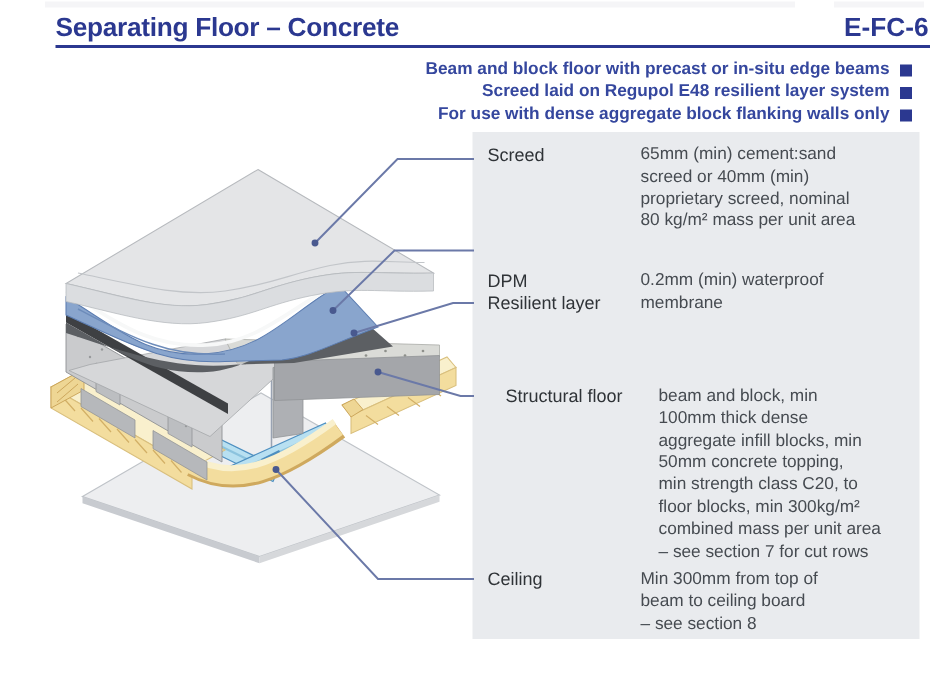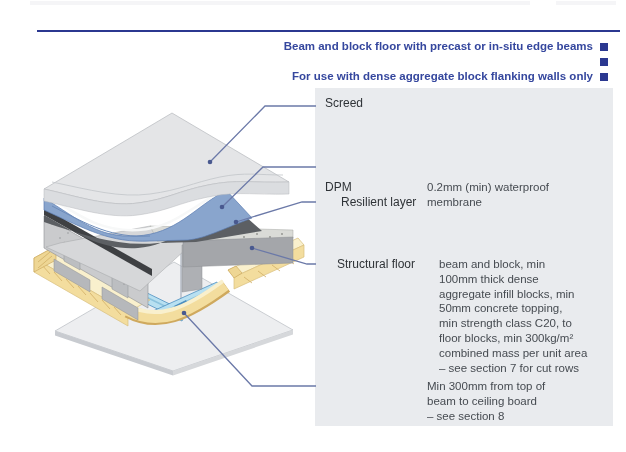--- a/index.html
+++ b/index.html
@@ -22,45 +22,50 @@
 
   
   .panel{position:absolute;left:315px;top:88px;width:298px;height:338px;background:#e9ebee;}
 
   
   .legend{position:absolute;inset:0;}
   .row-label{position:absolute;left:325px;width:98px;font-size:12px;font-weight:normal;
              color:#2f3337;line-height:14.8px;}
   .row-desc{position:absolute;left:427px;width:170px;font-size:11.5px;color:#464b51;
             line-height:14.8px;white-space:pre-line;}
-  .y-screed{top:96px;} .y-dpm{top:160px;margin-top:20px;} .y-resilient{top:195px;margin-left:16px;}
+  .y-screed{top:96px;} .y-dpm{top:160px;margin-top:20px;} .y-resilient{top:195px;}
   .y-structural{top:257px;margin-left:12px;} .y-ceiling{top:379px;}
 
   
   .diagram{position:absolute;left:0;top:0;width:626px;height:452px;}
 
   
   .scan-strip{position:absolute;top:1px;height:4px;background:#e9e9ed;opacity:.45;}
 </style>
 </head>
 <body>
 
 <div class="page">
 
   <div class="scan-strip" style="left:30px;width:500px;"></div>
   <div class="scan-strip" style="left:556px;width:60px;"></div>
 
+  <div class="title-row">
+    <span class="doc-title">Separating Floor – Concrete</span>
+    <span class="doc-code">E-FC-6</span>
+  </div>
   <div class="rule"></div>
 
   <div class="features">
     <div class="feature">
       <span>Beam and block floor with precast or in-situ edge beams</span>
       <span class="bullet-sq"></span>
     </div>
     <div class="feature">
+      <span>Screed laid on Regupol E48 resilient layer system</span>
       <span class="bullet-sq"></span>
     </div>
     <div class="feature">
       <span>For use with dense aggregate block flanking walls only</span>
       <span class="bullet-sq"></span>
     </div>
   </div>
 
   <div class="panel"></div>
 
@@ -175,35 +180,40 @@
       <circle cx="210" cy="162" r="2.3"></circle>
       <circle cx="222" cy="207" r="2.3"></circle>
       <circle cx="236" cy="222" r="2.3"></circle>
       <circle cx="252" cy="248" r="2.3"></circle>
       <circle cx="184" cy="313" r="2.3"></circle>
     </g>
   </svg>
 
   <div class="legend">
     <div class="row-label y-screed">Screed</div>
+    <div class="row-desc  y-screed">65mm (min) cement:sand
+screed or 40mm (min)
+proprietary screed, nominal
+80 kg/m² mass per unit area</div>
 
     <div class="row-label y-dpm">DPM</div>
     <div class="row-desc  y-dpm">0.2mm (min) waterproof
 membrane</div>
 
     <div class="row-label y-resilient">Resilient layer</div>
 
     <div class="row-label y-structural">Structural floor</div>
     <div class="row-desc  y-structural">beam and block, min
 100mm thick dense
 aggregate infill blocks, min
 50mm concrete topping,
 min strength class C20, to
 floor blocks, min 300kg/m²
 combined mass per unit area
 – see section 7 for cut rows</div>
 
+    <div class="row-label y-ceiling">Ceiling</div>
     <div class="row-desc  y-ceiling">Min 300mm from top of
 beam to ceiling board
 – see section 8</div>
   </div>
 
 </div>
 
 </body></html>

